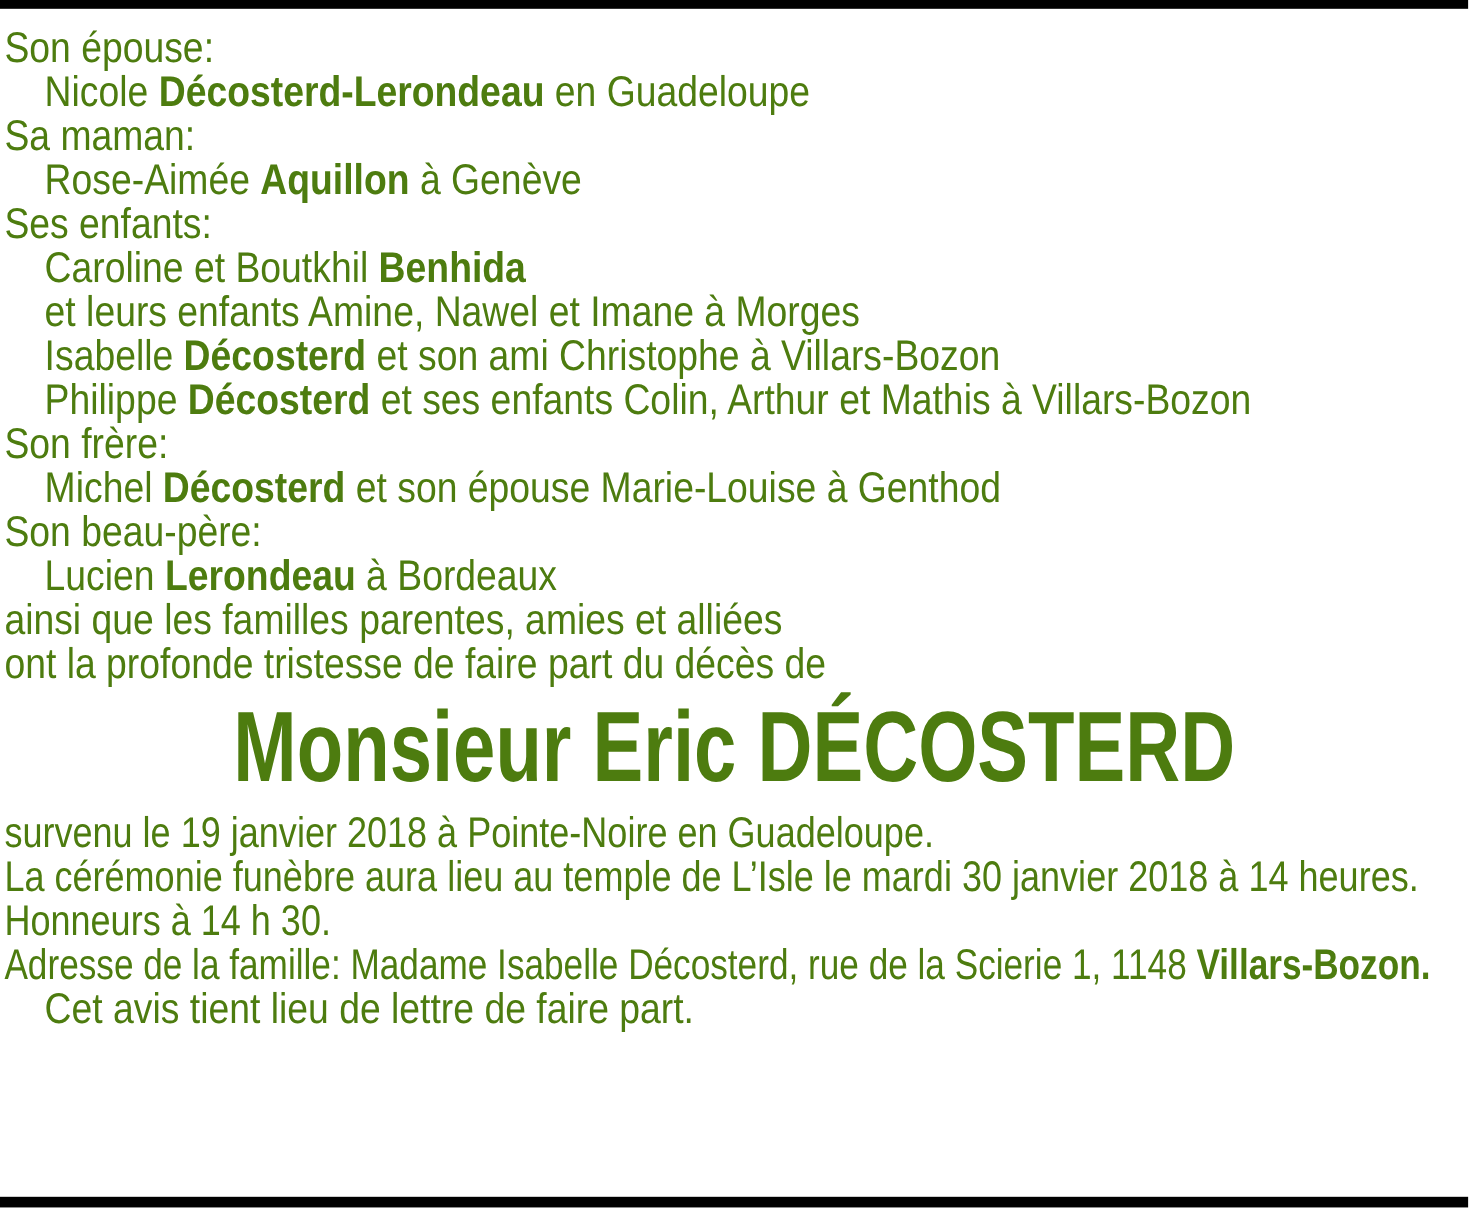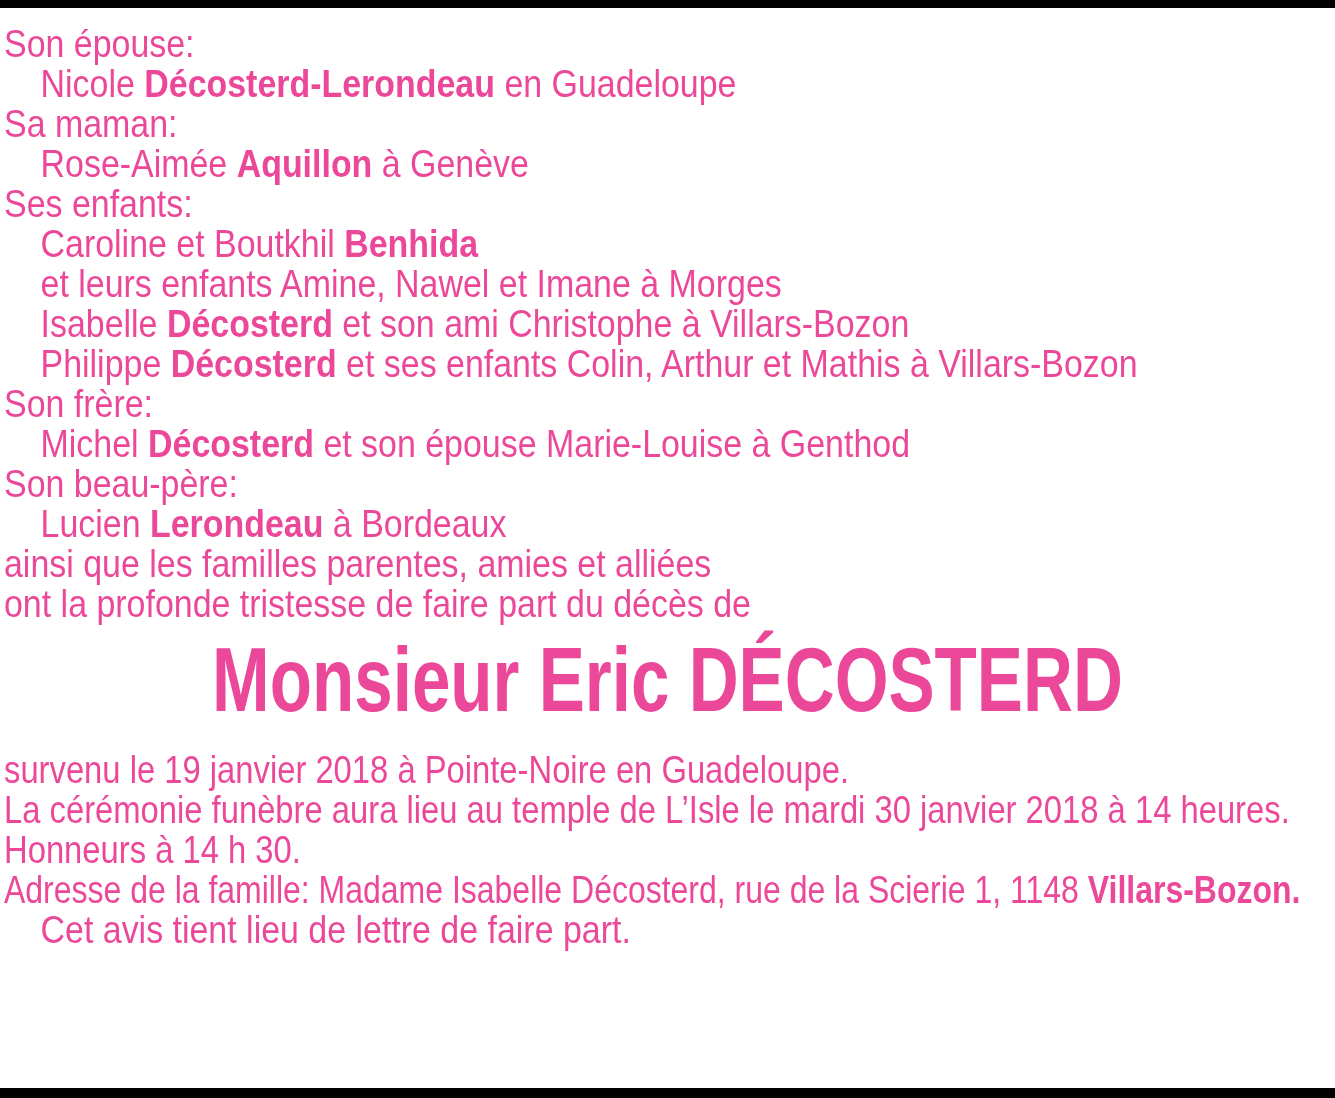--- a/index.html
+++ b/index.html
@@ -2,21 +2,21 @@
 <html><head>
 <meta charset="utf-8">
 <style>
   html, body { margin: 0; padding: 0; background: #ffffff; }
   .page {
     position: relative;
     width: 1335px;
     height: 1098px;
     background: #ffffff;
     overflow: hidden;
-    color: #ec4899;
+    color: #4d7c0f;
     font-family: "Liberation Sans", sans-serif;
   }
   .bar-top { position: absolute; top: 0; left: 0; width: 100%; height: 8px; background: #000000; }
   .bar-bottom { position: absolute; bottom: 0; left: 0; width: 100%; height: 10px; background: #000000; }
   .content { position: absolute; top: 8px; left: 4px; width: 1327px; }
   .line {
     font-size: 39px;
     line-height: 40px;
     white-space: pre;
     transform: scaleX(0.87);
@@ -28,21 +28,21 @@
   .title-line {
     margin-top: 6px;
     font-size: 91px;
     line-height: 100px;
     font-weight: bold;
     text-align: center;
     white-space: pre;
     transform: scaleX(0.76);
     transform-origin: 50% 50%;
   }
-  .details { margin-top: 20px; }
+  .details { margin-top: 8px; }
   .details .line { transform: scaleX(0.84); }
   .details .line.flush { transform: scaleX(0.82); }
   .quote-block { margin-top: 10px; }
   .quote-block .line { text-align: right; transform-origin: 100% 50%; }
   .quote-text { font-style: italic; }
 </style>
 </head>
 <body>
 
 <div class="page">

